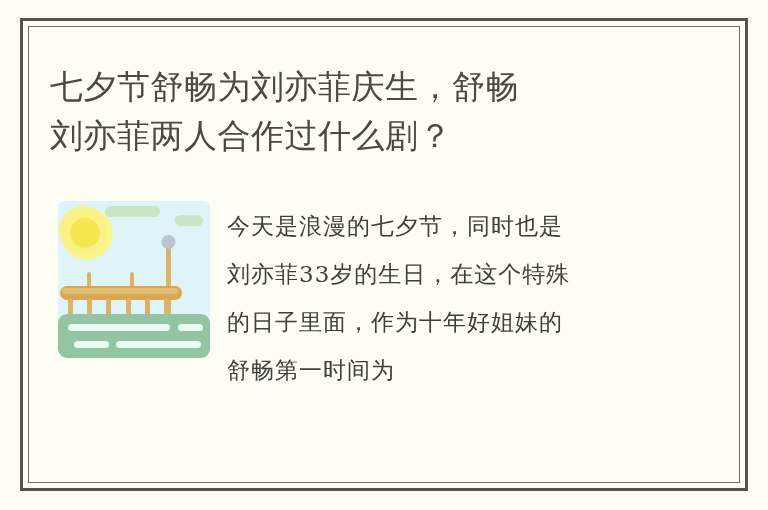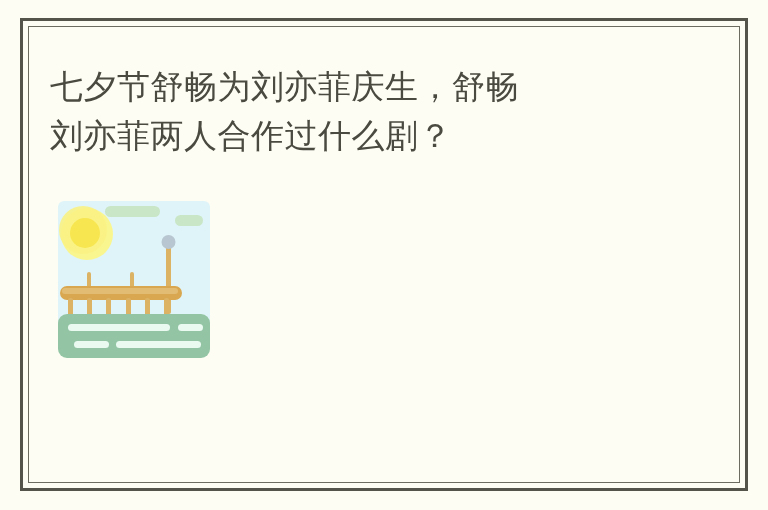--- a/index.html
+++ b/index.html
@@ -128,15 +128,19 @@
 
         <rect x="8" y="118" width="152" height="44" rx="9" fill="#93c5a4"></rect>
 
         <rect x="18" y="128" width="102" height="7" rx="3.5" fill="#eafaf1"></rect>
         <rect x="128" y="128" width="25" height="7" rx="3.5" fill="#eafaf1"></rect>
         <rect x="24" y="145" width="35" height="7" rx="3.5" fill="#eafaf1"></rect>
         <rect x="66" y="145" width="85" height="7" rx="3.5" fill="#eafaf1"></rect>
       </svg>
     </div>
 
+    <div class="excerpt">今天是浪漫的七夕节，同时也是
+刘亦菲33岁的生日，在这个特殊
+的日子里面，作为十年好姐妹的
+舒畅第一时间为</div>
 
   </div>
 </div>
 
 </body></html>

